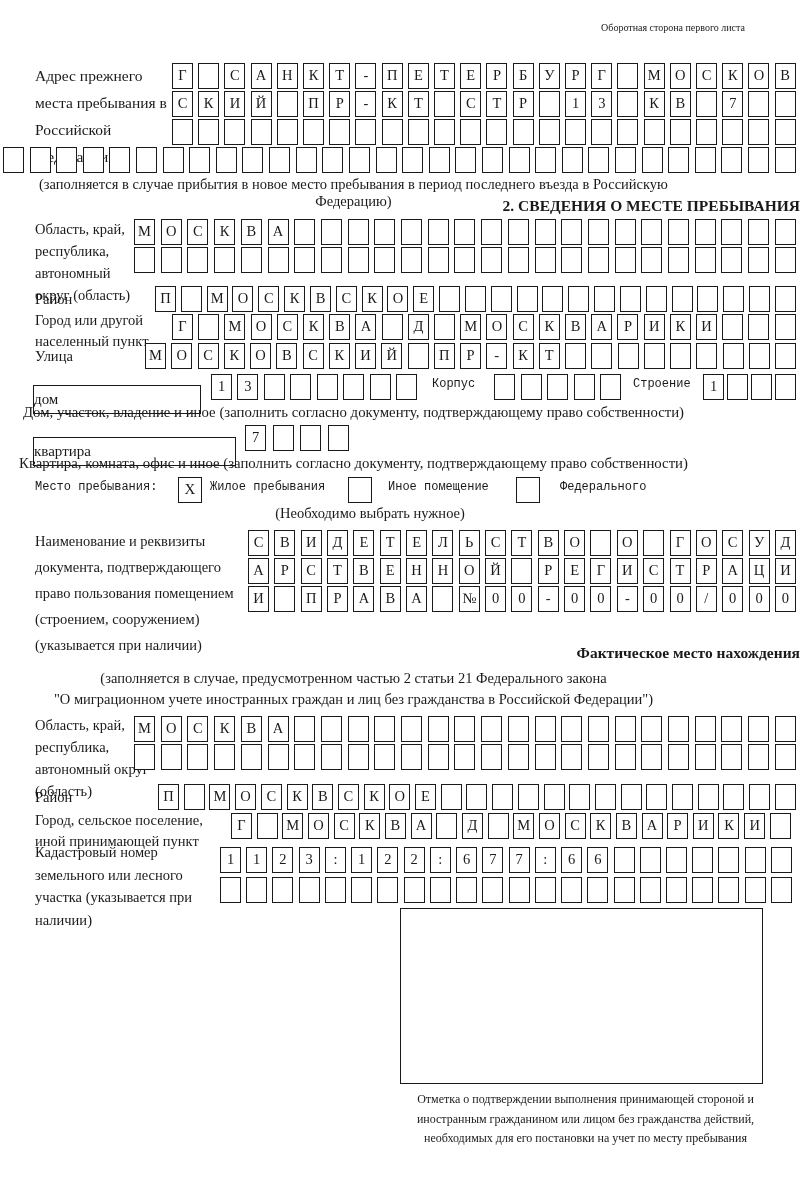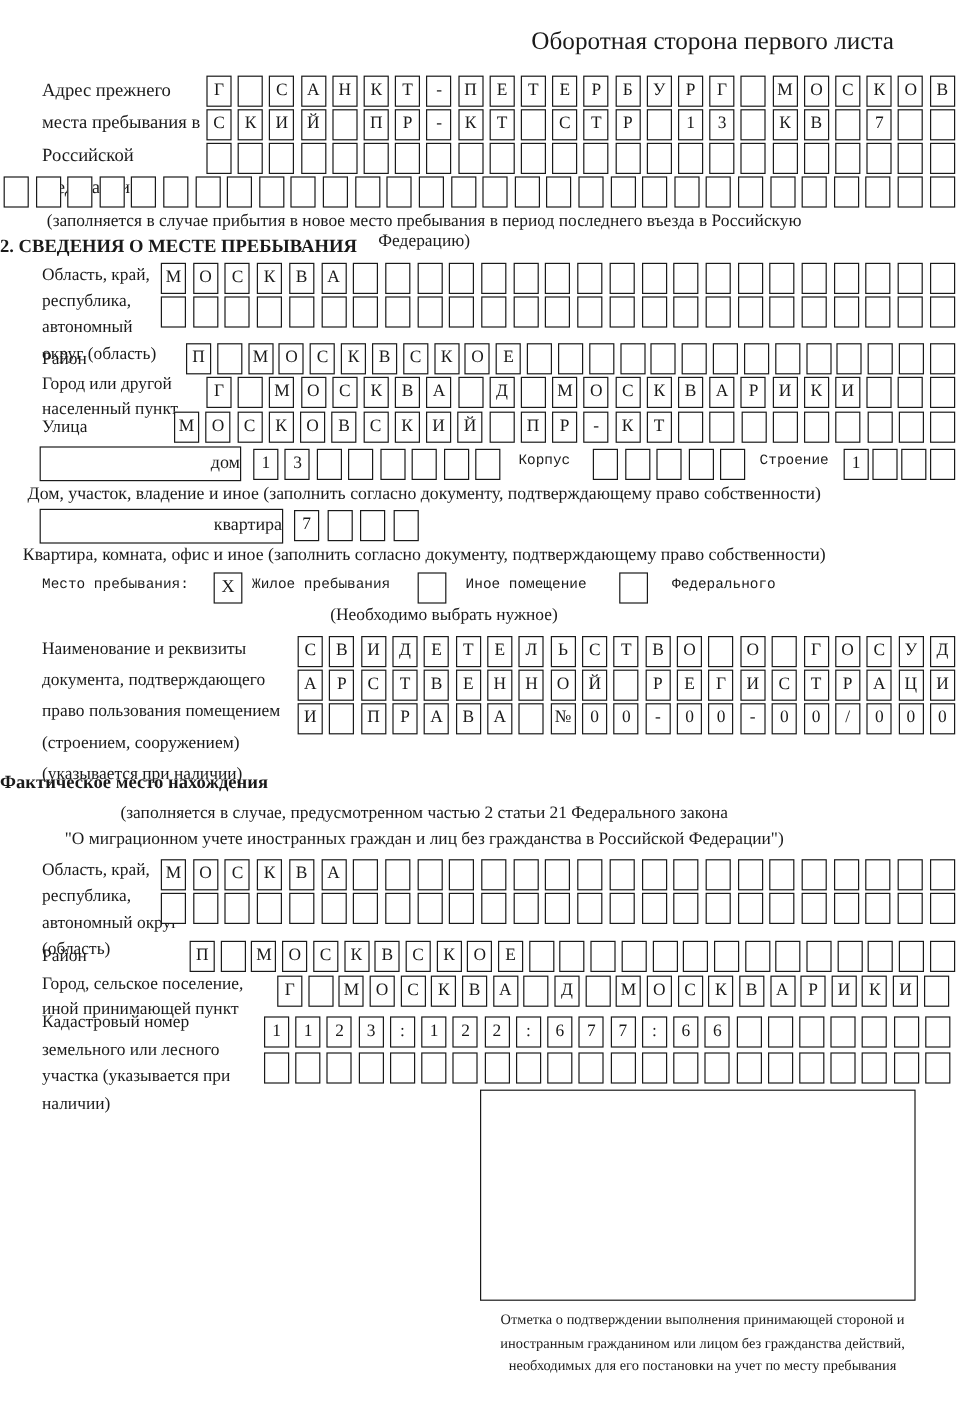--- a/index.html
+++ b/index.html
@@ -1,26 +1,26 @@
 <!DOCTYPE html>
 <html><head>
 <meta charset="utf-8">
 <style>
   html,body{margin:0;padding:0;background:#fff;}
   .page{position:relative;width:800px;height:1180px;background:#fff;
         font-family:"Liberation Serif","DejaVu Serif",serif;color:#1a1a1a;overflow:hidden;}
-  .note{position:absolute;font-size:21px;}
+  .note{position:absolute;font-size:10px;}
   .lbl{position:absolute;font-size:14.5px;line-height:22px;}
   .cells{position:absolute;display:flex;justify-content:space-between;}
   .cell{box-sizing:border-box;width:21px;height:26px;border:1.7px solid #1a1a1a;
         background:#fff;font-size:14.5px;line-height:23px;text-align:center;flex:none;}
   .cap{position:absolute;left:0;width:707px;text-align:center;font-size:14.5px;}
-  .sec-title{position:absolute;left:0;width:800px;text-align:left;font-size:15.5px;font-weight:bold;}
+  .sec-title{position:absolute;left:0;width:800px;text-align:right;font-size:15.5px;font-weight:bold;}
   .wbox{position:absolute;box-sizing:border-box;border:1.7px solid #1a1a1a;height:29px;
-        line-height:26px;text-align:right;font-size:15px;background:#fff;}
+        line-height:26px;text-align:left;font-size:15px;background:#fff;margin-top:13px;}
   .cbx{position:absolute;box-sizing:border-box;width:24px;height:26px;border:1.7px solid #1a1a1a;
        text-align:center;font-size:15px;line-height:23px;background:#fff;}
   .txt{position:absolute;font-size:12px;font-family:Liberation Mono, monospace;}
   .bigbox{position:absolute;box-sizing:border-box;border:1.8px solid #1a1a1a;background:#fff;}
   .stampcap{position:absolute;text-align:center;font-size:12px;line-height:19.5px;}
 </style>
 </head>
 <body>
 
 <div class="page">

